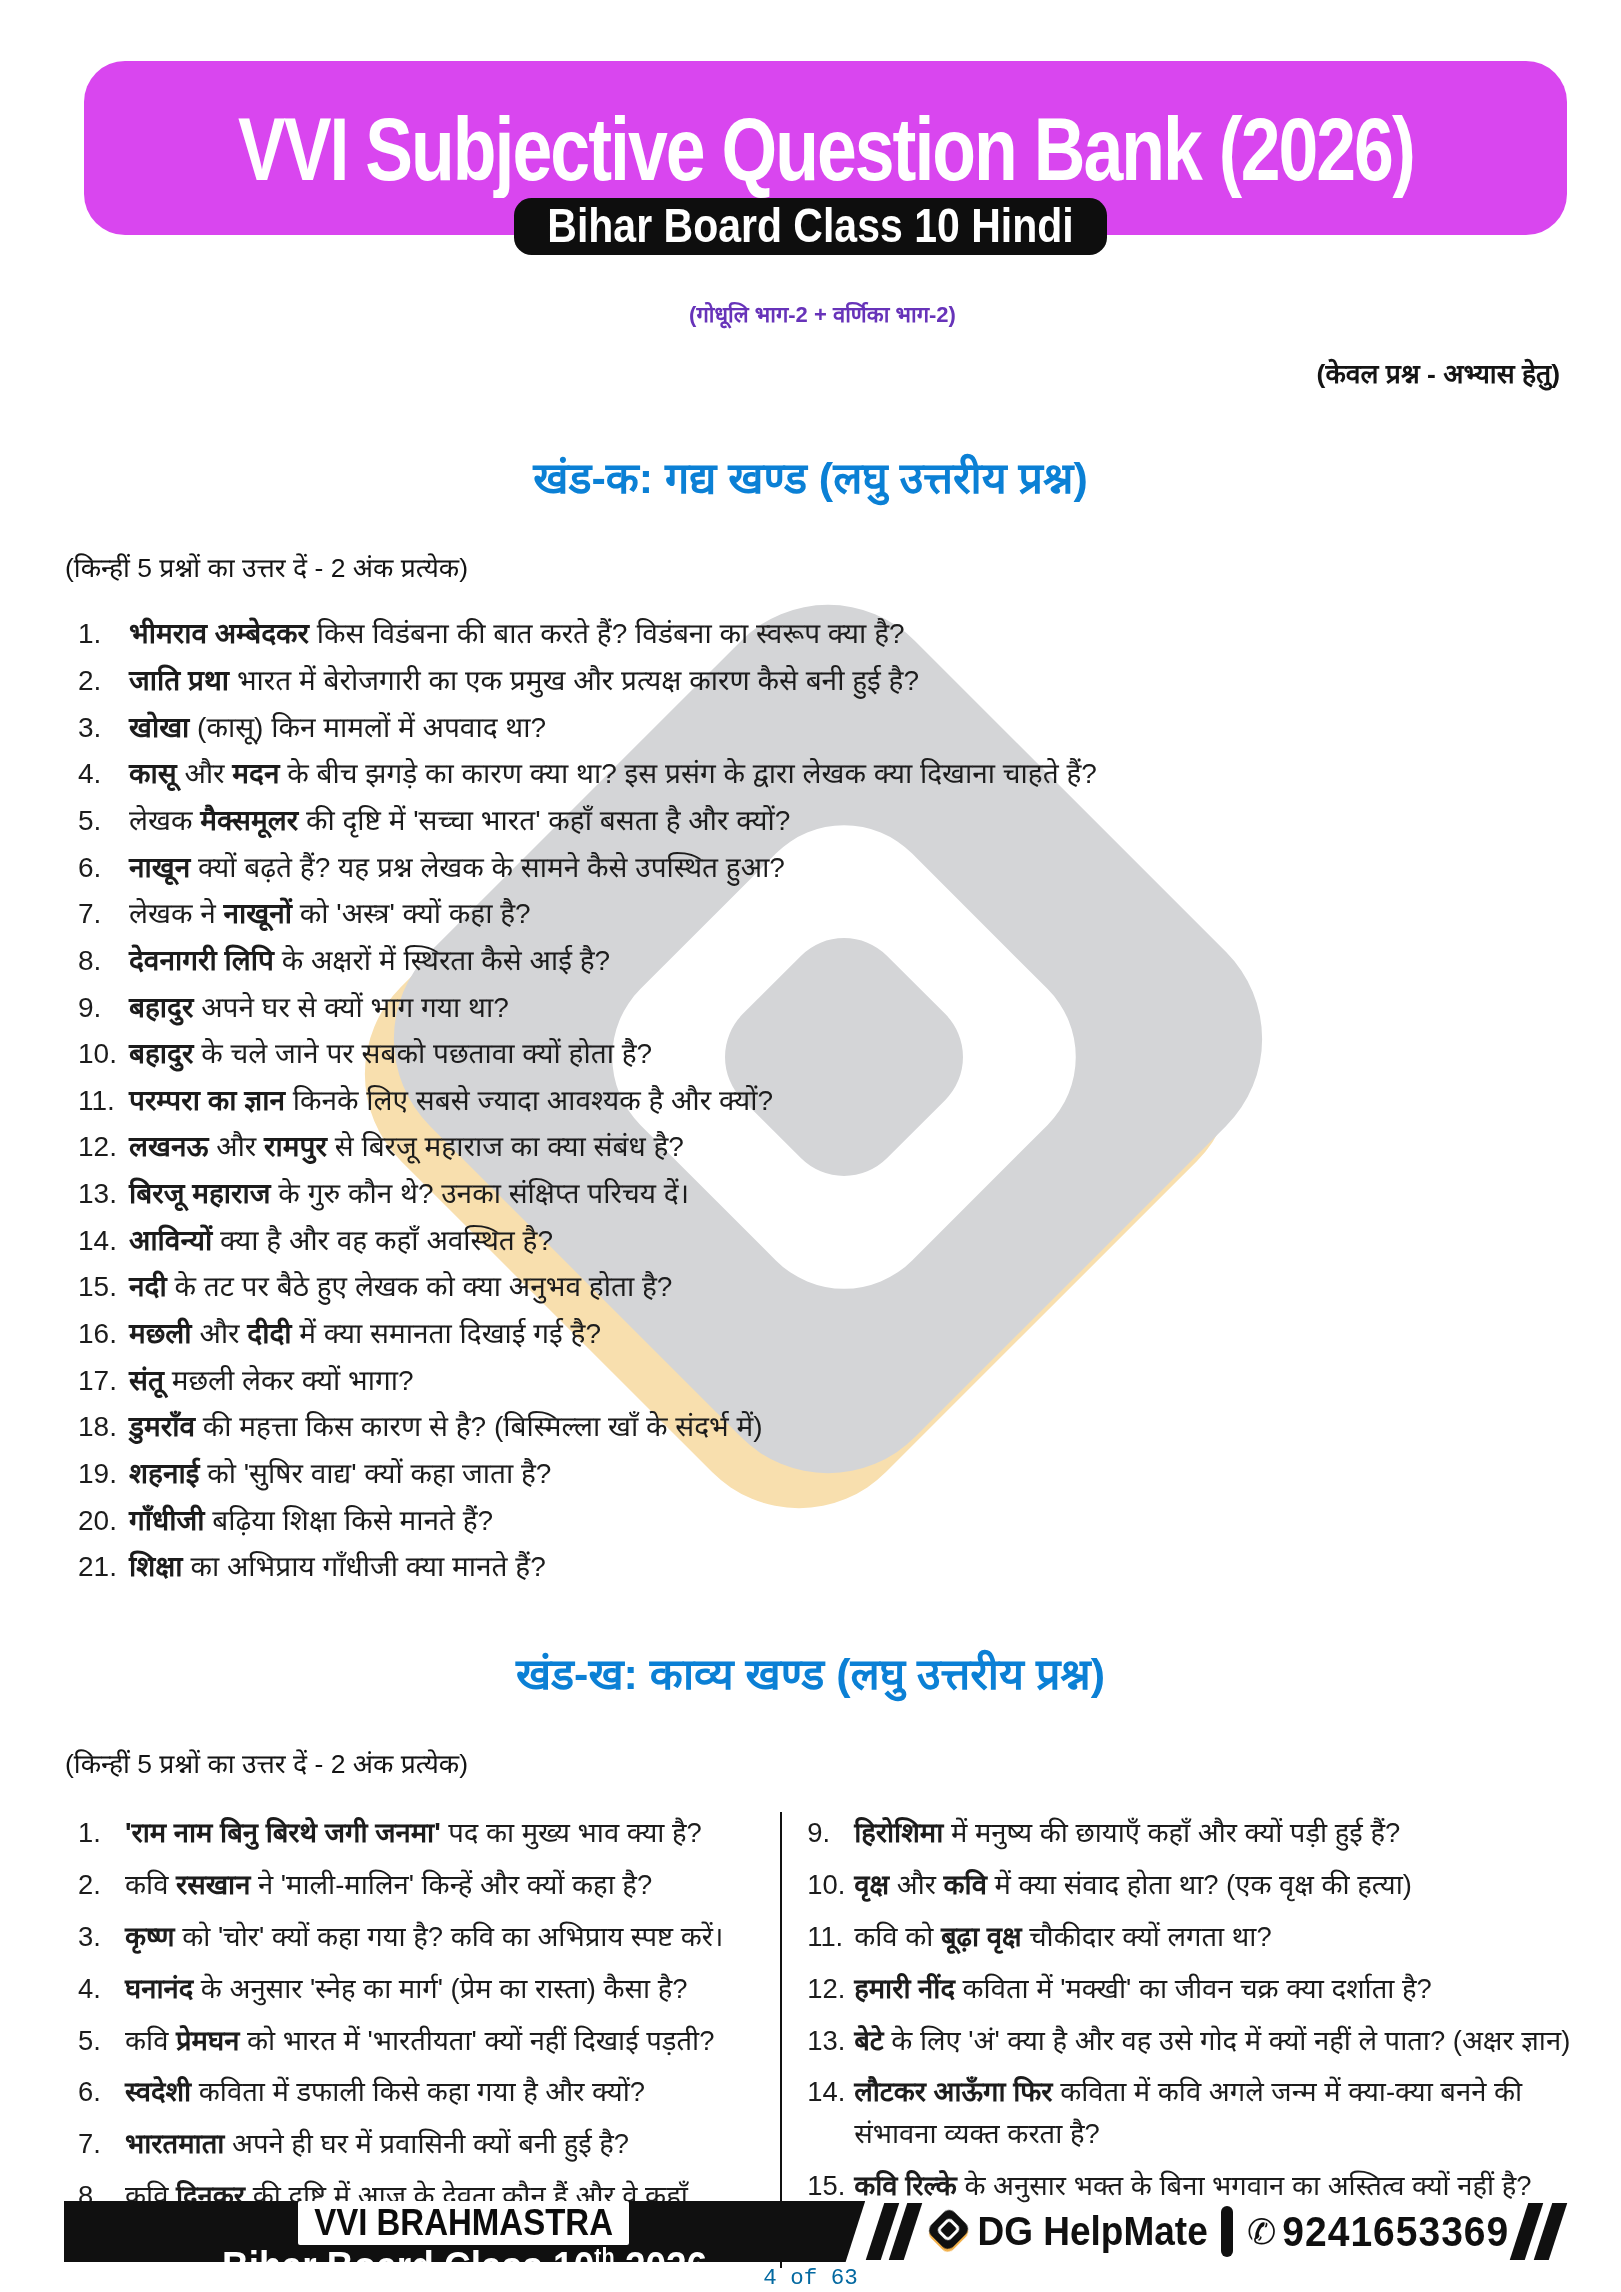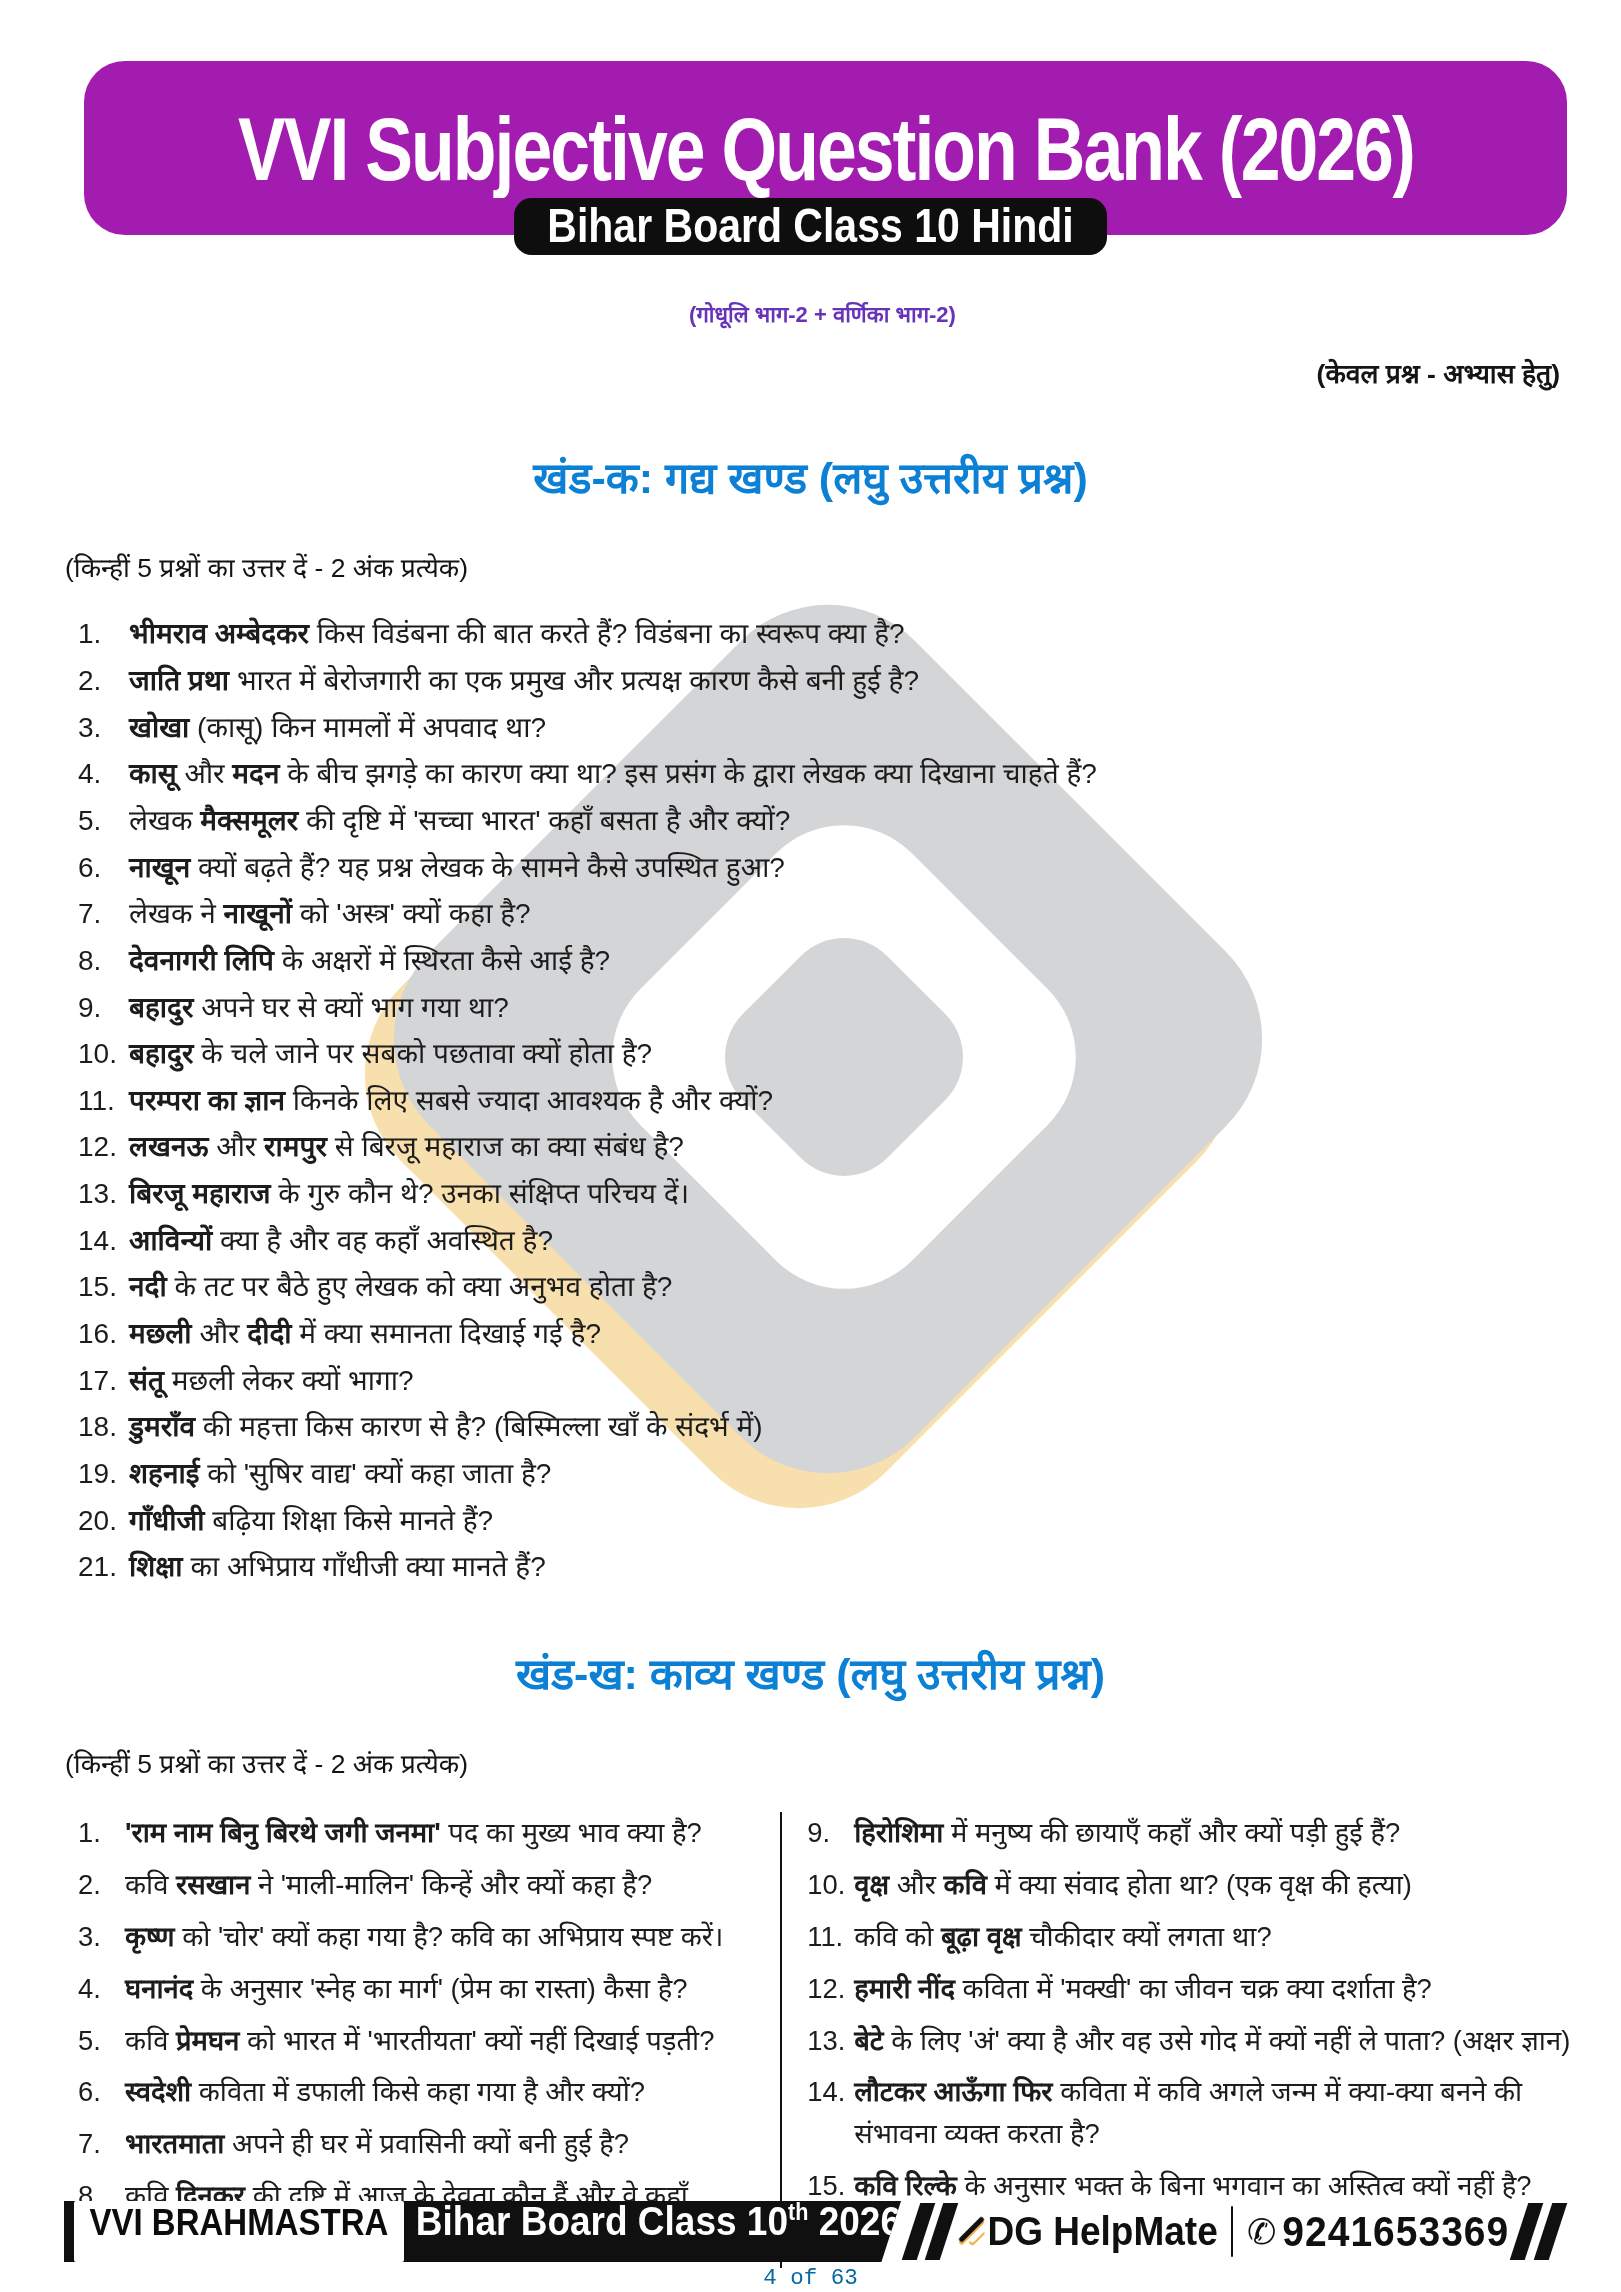--- a/index.html
+++ b/index.html
@@ -16,21 +16,21 @@
   .wm{position:absolute;left:828px;top:1039px;width:0;height:0;z-index:0;}
   .wm span{position:absolute;display:block;transform:translate(-50%,-50%) rotate(45deg);}
   .wm-yellow{width:686px;height:686px;border-radius:123px;background:#f8dfae;margin-left:-29px;margin-top:35px;}
   .wm-gray{width:686px;height:686px;border-radius:123px;background:#d4d5d7;}
   .wm-ring{width:384px;height:384px;border-radius:96px;background:#ffffff;margin-left:15.7px;margin-top:17.6px;}
   .wm-core{width:204px;height:204px;border-radius:61px;background:#d4d5d7;margin-left:15.7px;margin-top:17.6px;}
   .content{position:relative;z-index:1;}
   
   .banner{
     margin:61px 54px 0 84px;height:174px;border-radius:41px;
-    background:#a21caf;display:flex;align-items:center;justify-content:center;
+    background:#d946ef;display:flex;align-items:center;justify-content:center;
   }
   .banner-title{
     color:#fff;font-size:73px;font-weight:800;letter-spacing:-2px;white-space:nowrap;
     transform:scale(0.98,1.22);transform-origin:center;
   }
   .ribbon{
     position:relative;z-index:2;margin:-37px auto 0 auto;width:max-content;
     background:#0e0e0e;border-radius:17.6px;padding:5px 33px;
   }
   .ribbon-title{
@@ -52,22 +52,23 @@
   .col-left{flex:0 0 686px;padding-right:15.7px;}
   .col-right{flex:1;border-left:2.9px solid #111;padding-left:25.5px;}
   .columns .q-item{font-size:27.4px;line-height:1.5;margin-bottom:10.8px;}
   .columns .q-num{flex:0 0 47px;}
   
   .footer{
     position:absolute;left:64px;right:54px;top:2201px;height:61px;
     display:flex;align-items:center;z-index:2;
   }
   .footer-bar{
-    height:61px;width:851px;background:#101010;display:flex;
+    height:61px;width:851px;background:#101010;display:flex;align-items:center;
     clip-path:polygon(0 0,100% 0,calc(100% - 19.6px) 100%,0 100%);
+    flex-direction:column;
   }
   .brand-box{background:#fff;margin:0 11.8px 0 9.8px;padding:2.9px 15.7px;border-radius:2px;}
   .brand-box span{font-size:33px;font-weight:800;color:#0c0c0c;letter-spacing:0;display:inline-block;transform:scaleY(1.1);white-space:nowrap;}
   .exam-label{color:#fff;font-size:37px;font-weight:800;white-space:nowrap;display:inline-block;transform:scaleY(1.12);}
   .exam-label sup{font-size:21.6px;}
   .slashes{display:flex;gap:8.8px;margin:0 9.8px;}
   .slash{width:14.7px;height:57px;background:#101010;transform:skewX(-18deg);}
   .dg-diamond{
     width:33px;height:33px;background:#101010;transform:rotate(45deg);border-radius:7.8px;
     position:relative;margin:0 13.7px 3.9px 9.8px;filter:drop-shadow(2.9px 2.9px 0 #f2b04a);

